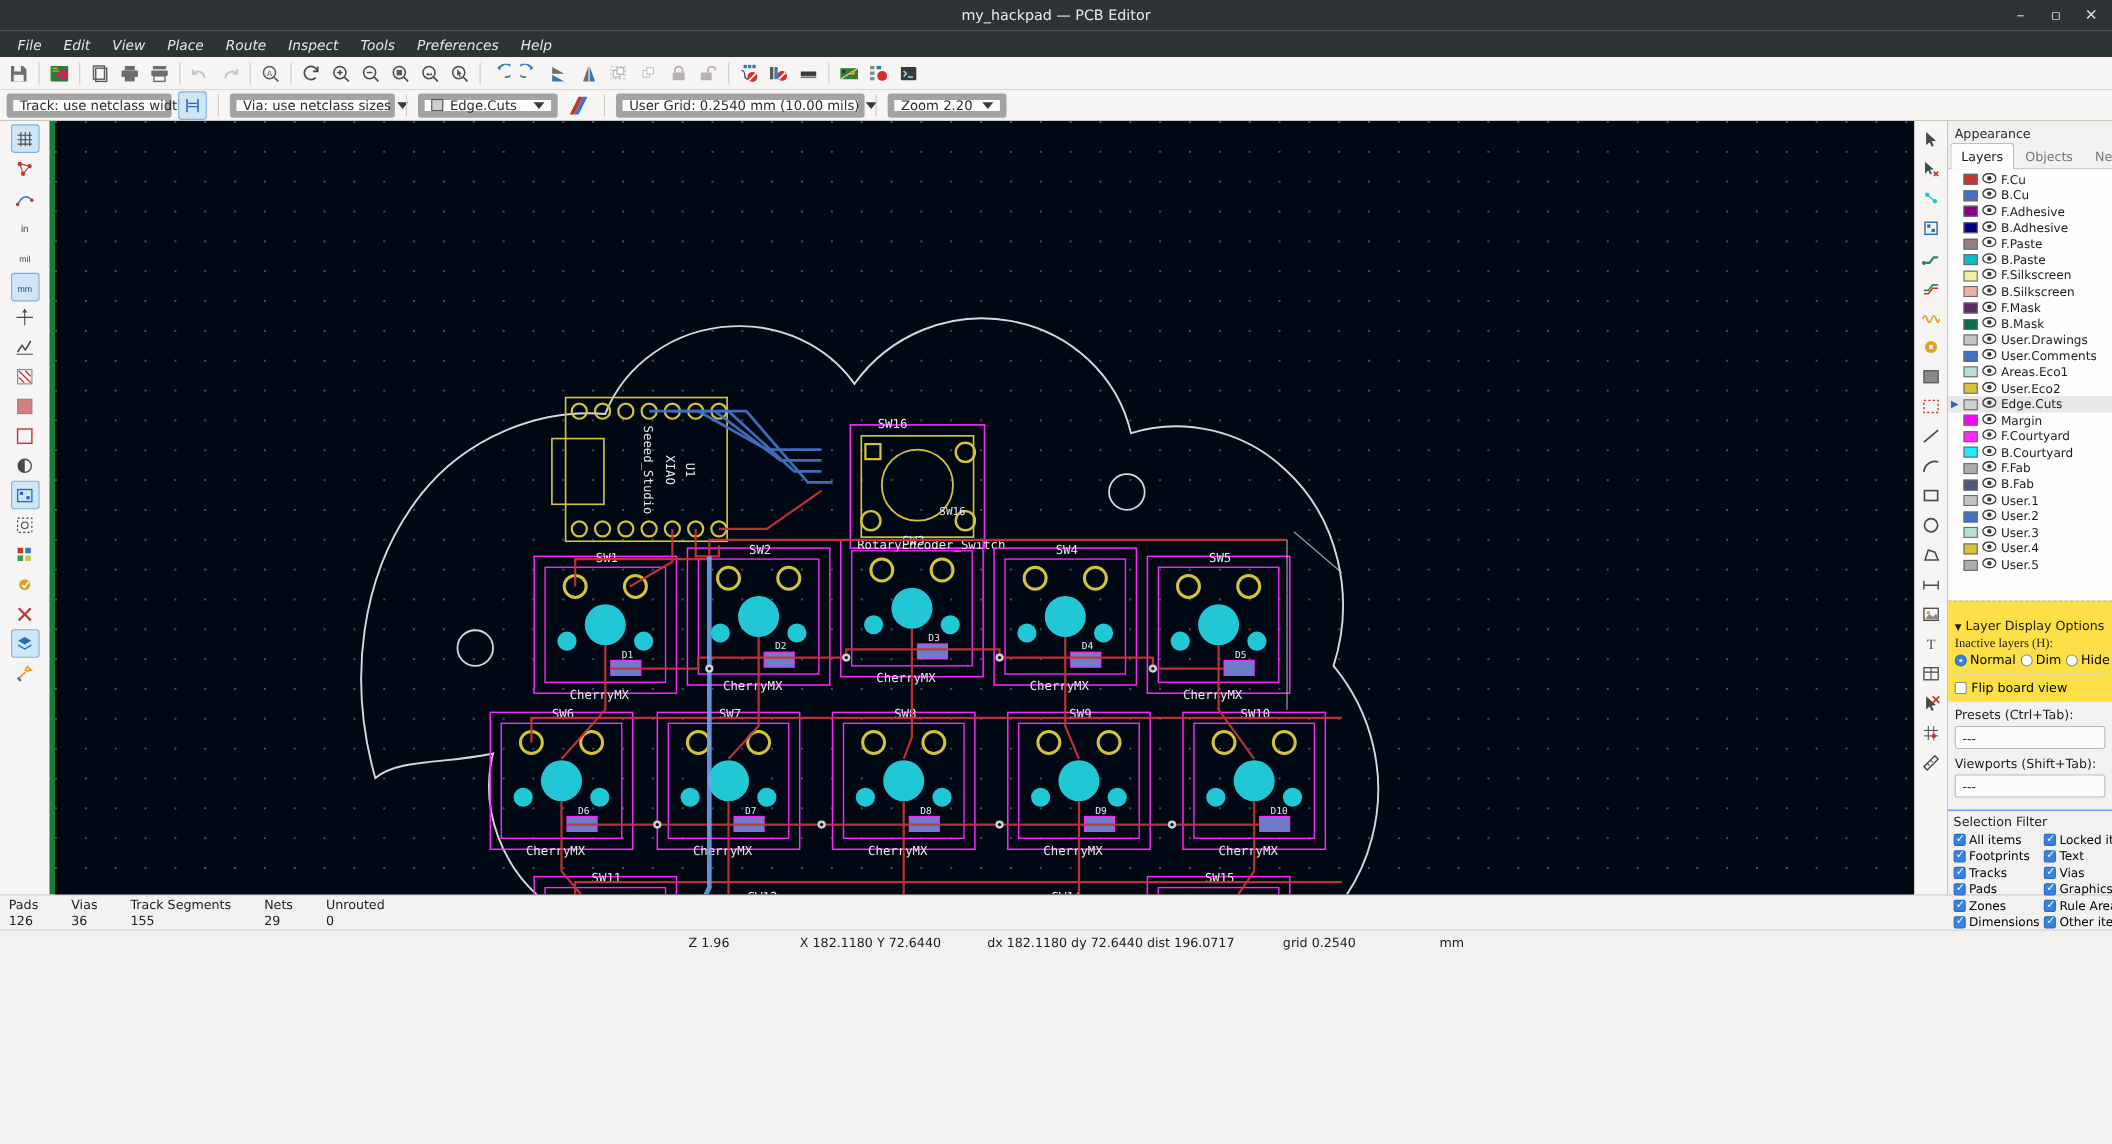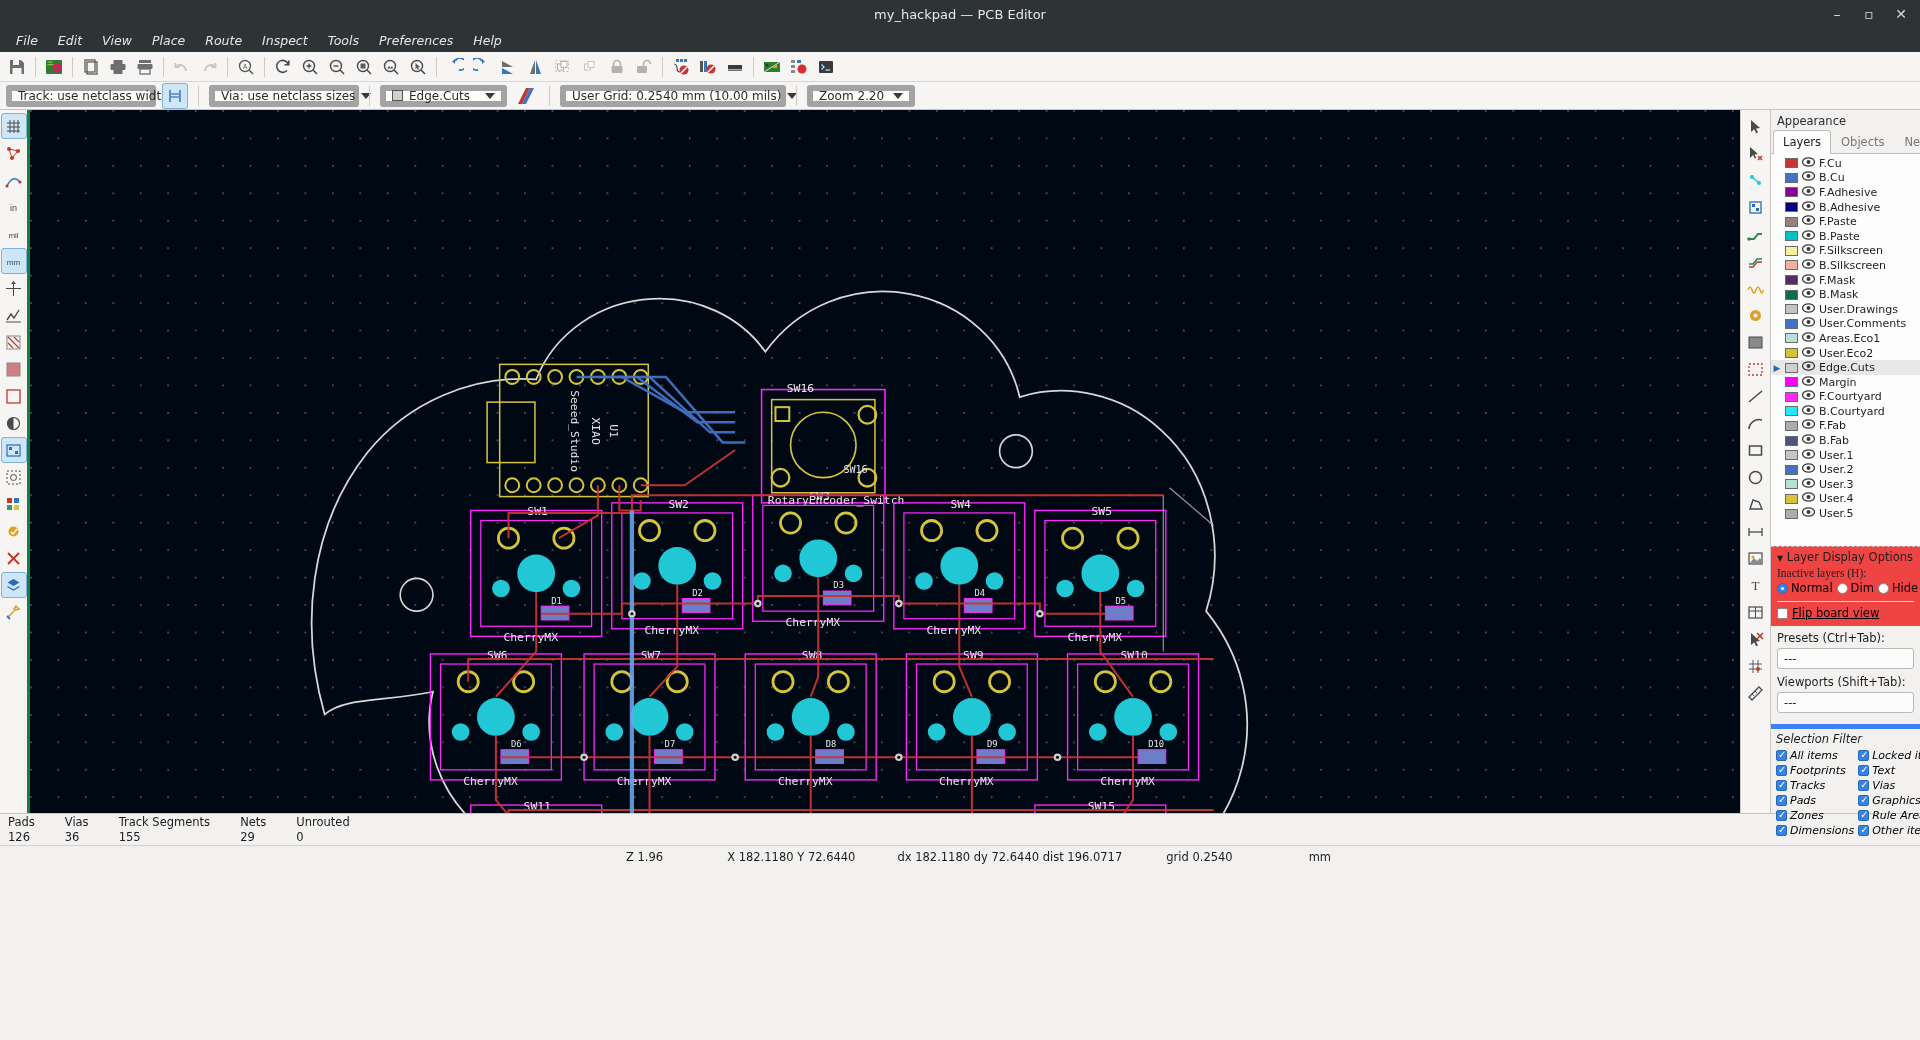--- a/index.html
+++ b/index.html
@@ -54,21 +54,21 @@
   }
   .combo .caret {
     width: 0; height: 0; border-left: 5px solid transparent;
     border-right: 5px solid transparent; border-top: 6px solid #3a3a3a;
     margin-left: auto;
   }
   .swatch { width: 11px; height: 11px; border: 1px solid #555; }
   
   .main { display: flex; height: 703px; }
   .leftrail {
-    width: 30px; background: #f6f5f4; border-right: 3px solid #15803d;
+    width: 50px; background: #f6f5f4; border-right: 5px solid #15803d;
     display: flex; flex-direction: column; align-items: center;
     padding-top: 3px; gap: 1px;
   }
   .rbtn { width: 26px; height: 26px; display:flex; align-items:center; justify-content:center; border-radius:3px;}
   .rbtn.active { background: #cfe6f7; border: 1px solid #7fb2d8; }
   .canvaswrap { flex: 1; position: relative; background: #000814; overflow: hidden; }
   .canvas { position: absolute; inset: 0; }
   .rightrail {
     width: 30px; background: #f6f5f4; border-left: 1px solid #d0ccc8;
     display: flex; flex-direction: column; align-items: center;
@@ -98,53 +98,53 @@
     padding-left: 2px; gap: 4px; font-size: 11px; color: #1d1d1d;
   }
   .layerrow.sel { background: #e8e8e8; }
   .arrow {
     width: 8px; display:flex; align-items:center; justify-content:center;
     color:#3465a4; font-size: 9px;
   }
   .lcolor { width: 13px; height: 10px; border: 1px solid #6a6a6a; flex: none; }
   .eye { width: 13px; flex: none; }
   .lname { white-space: nowrap; overflow: hidden; }
-  .ldo { background: #ef4444; border-top: 1px dashed #c3bfbb; padding: 3px 6px 6px; }
+  .ldo { background: #fde047; border-top: 1px dashed #c3bfbb; padding: 15px 6px 6px; }
   .ldo-title { font-size: 11.5px; color: #1d1d1d; margin-bottom: 3px; }
   .ldo-sub { font-size: 11.5px; color: #1d1d1d; margin: 1px 0 2px; font-family: Liberation Serif, serif; }
   .radios { display: flex; align-items: center; gap: 4px; font-size: 11.5px; }
   .radio { display: flex; align-items: center; gap: 3px; }
   .rdot {
     width: 11px; height: 11px; border-radius: 50%; border: 1px solid #8a8a8a;
     background: #fff; flex: none; position: relative;
   }
   .rdot.on { background: #3584e4; border-color: #2a6bb8; }
   .rdot.on::after {
     content: ""; position: absolute; left: 3px; top: 3px;
     width: 3px; height: 3px; border-radius: 50%; background: #fff;
   }
   .hr { height: 1px; background: #ddd9d5; margin: 6px 0 4px; }
-  .chk { display: flex; align-items: center; gap: 4px; font-size: 11.5px; text-decoration: underline; }
+  .chk { display: flex; align-items: center; gap: 4px; font-size: 11.5px; }
   .cbox {
     width: 11px; height: 11px; border: 1px solid #8a8a8a; background: #fff;
     flex: none; border-radius: 2px; position: relative;
   }
   .cbox.on { background: #3584e4; border-color: #2a6bb8; }
   .cbox.on::after {
     content: "✓"; position: absolute; left: 1px; top: -2px;
     color: #fff; font-size: 10px; line-height: 12px;
   }
   .presets { padding: 5px 6px; background: #f2f1f0; }
   .plabel { font-size: 11.5px; color: #1d1d1d; margin-bottom: 3px; }
   .pcombo {
     height: 21px; background: #fcfcfc; border: 1px solid #bdb9b5;
     border-radius: 3px; display: flex; align-items: center;
     padding: 0 6px; font-size: 11.5px; color: #2b2b2b; margin-bottom: 6px;
   }
-  .selfilter { border-top: 5px solid #3b82f6; padding: 3px 5px; font-style: italic; }
+  .selfilter { border-top: 1px solid #3b82f6; padding: 3px 5px; }
   .sf-title { font-size: 11.5px; color: #1d1d1d; margin-bottom: 3px; }
   .sf-grid { display: grid; grid-template-columns: 1fr 1fr; gap: 2px 4px; }
   .sf-item { display: flex; align-items: center; gap: 3px; font-size: 11px; white-space: nowrap; }
   
   .statstrip {
     height: 32px; background: #f2f1f0; border-top: 1px solid #c8c4c0;
     display: flex; align-items: center; padding: 0 8px; font-size: 11.5px;
     color: #1d1d1d;
   }
   .statcol { margin-right: 30px; line-height: 1.25; }

